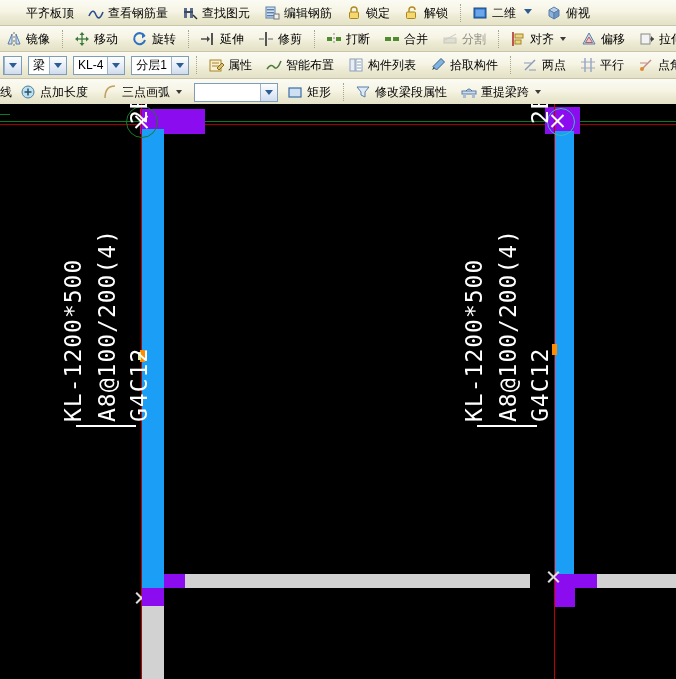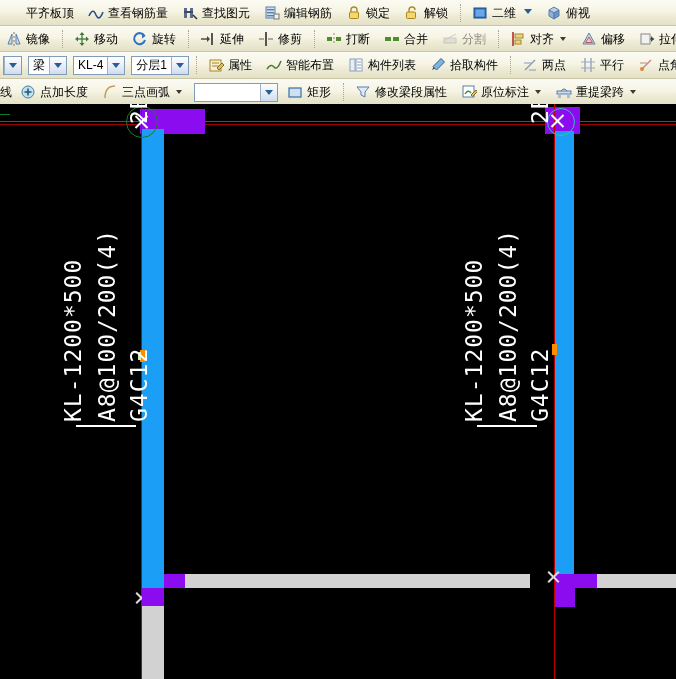--- a/index.html
+++ b/index.html
@@ -483,31 +483,20 @@
 
     <div class="tb-item">
       <span class="tb-ico">
         <svg width="16" height="16" viewBox="0 0 16 16">
           <path d="M2 3 h12 l-4 5 v5 l-4 -2 v-3z" fill="#dfeaf7" stroke="#5b7fa8"></path>
         </svg>
       </span>
       <span class="tb-label">修改梁段属性</span>
     </div>
 
-    <div class="tb-item">
-      <span class="tb-ico">
-        <svg width="16" height="16" viewBox="0 0 16 16">
-          <rect x="2" y="2" width="11" height="11" fill="#fff" stroke="#5b7fa8"></rect>
-          <path d="M4 10 q3 -5 6 -1" stroke="#3a8c3a" stroke-width="1.4" fill="none"></path>
-          <path d="M10 11 l5 -5 l1.5 1.5 l-5 5z" fill="#d8c070" stroke="#8a6f18"></path>
-        </svg>
-      </span>
-      <span class="tb-label">原位标注</span>
-      <span class="caret"></span>
-    </div>
 
     <div class="tb-item">
       <span class="tb-ico">
         <svg width="16" height="16" viewBox="0 0 16 16">
           <rect x="1" y="7" width="14" height="3" fill="#cfdcee" stroke="#5b7fa8"></rect>
           <rect x="2" y="10" width="3" height="4" fill="#a8bcd4"></rect>
           <rect x="11" y="10" width="3" height="4" fill="#a8bcd4"></rect>
           <path d="M5 7 q3 -4 6 0" stroke="#3a6ea8" fill="none"></path>
         </svg>
       </span>

